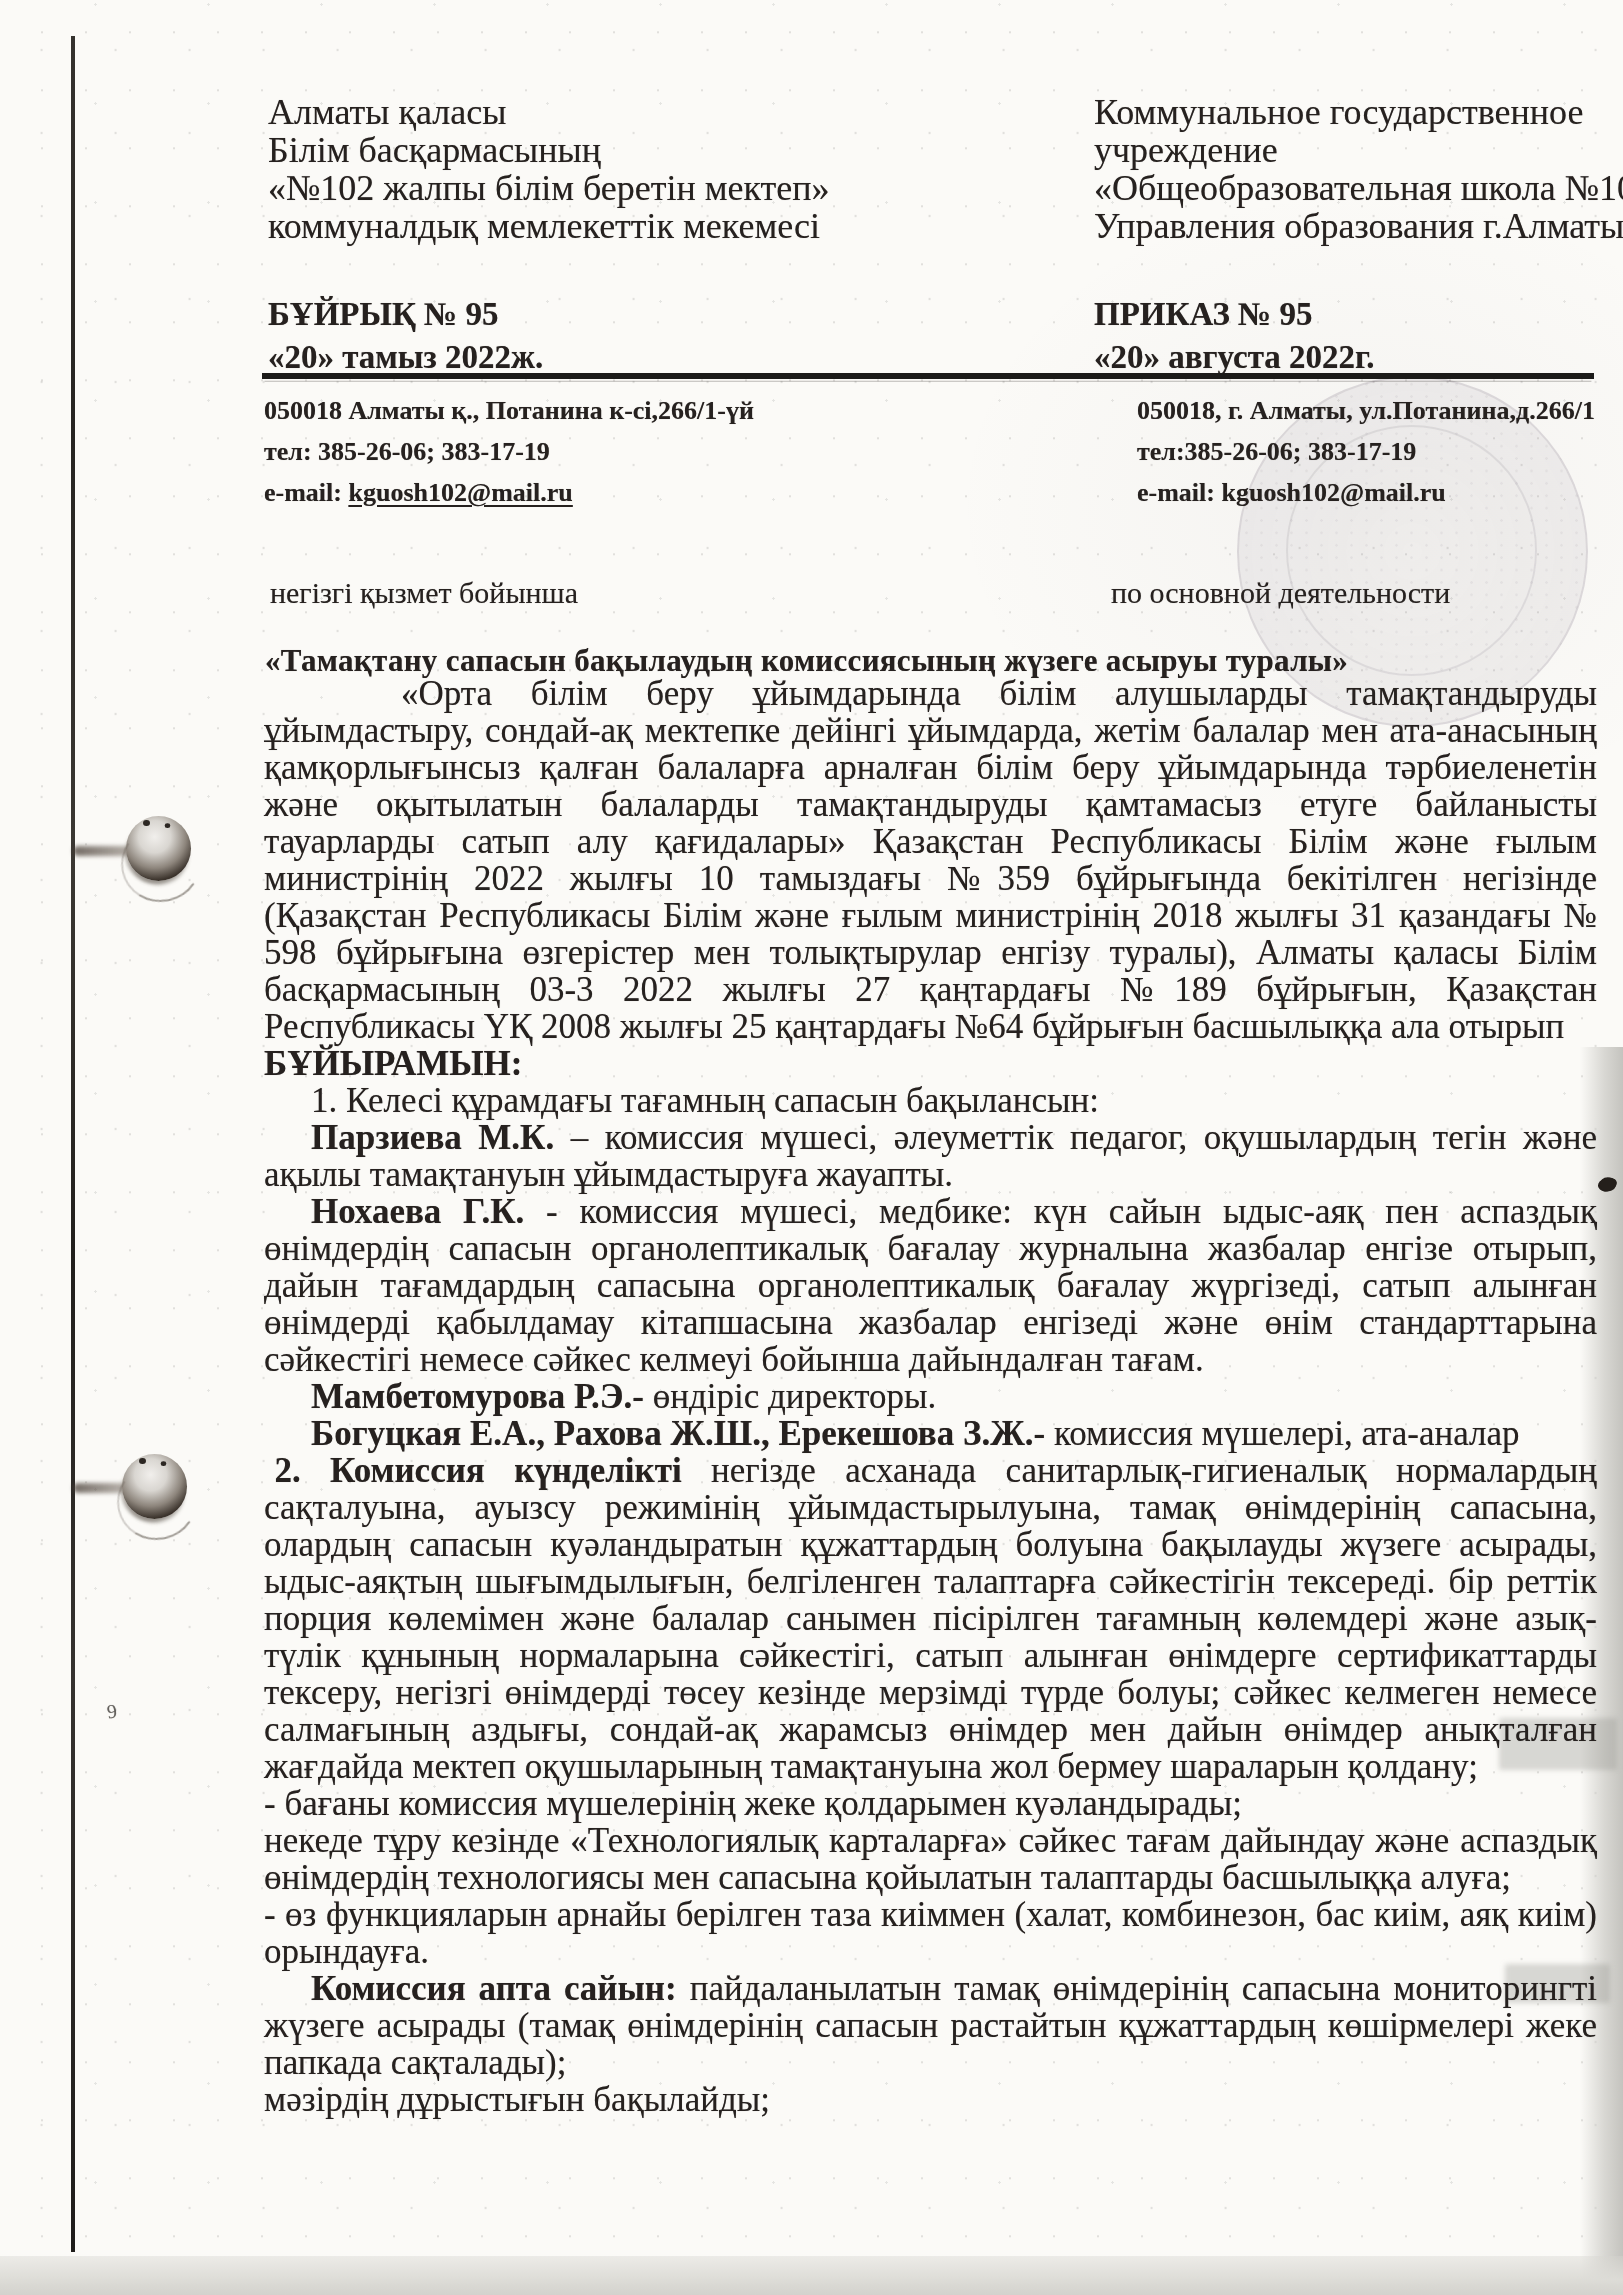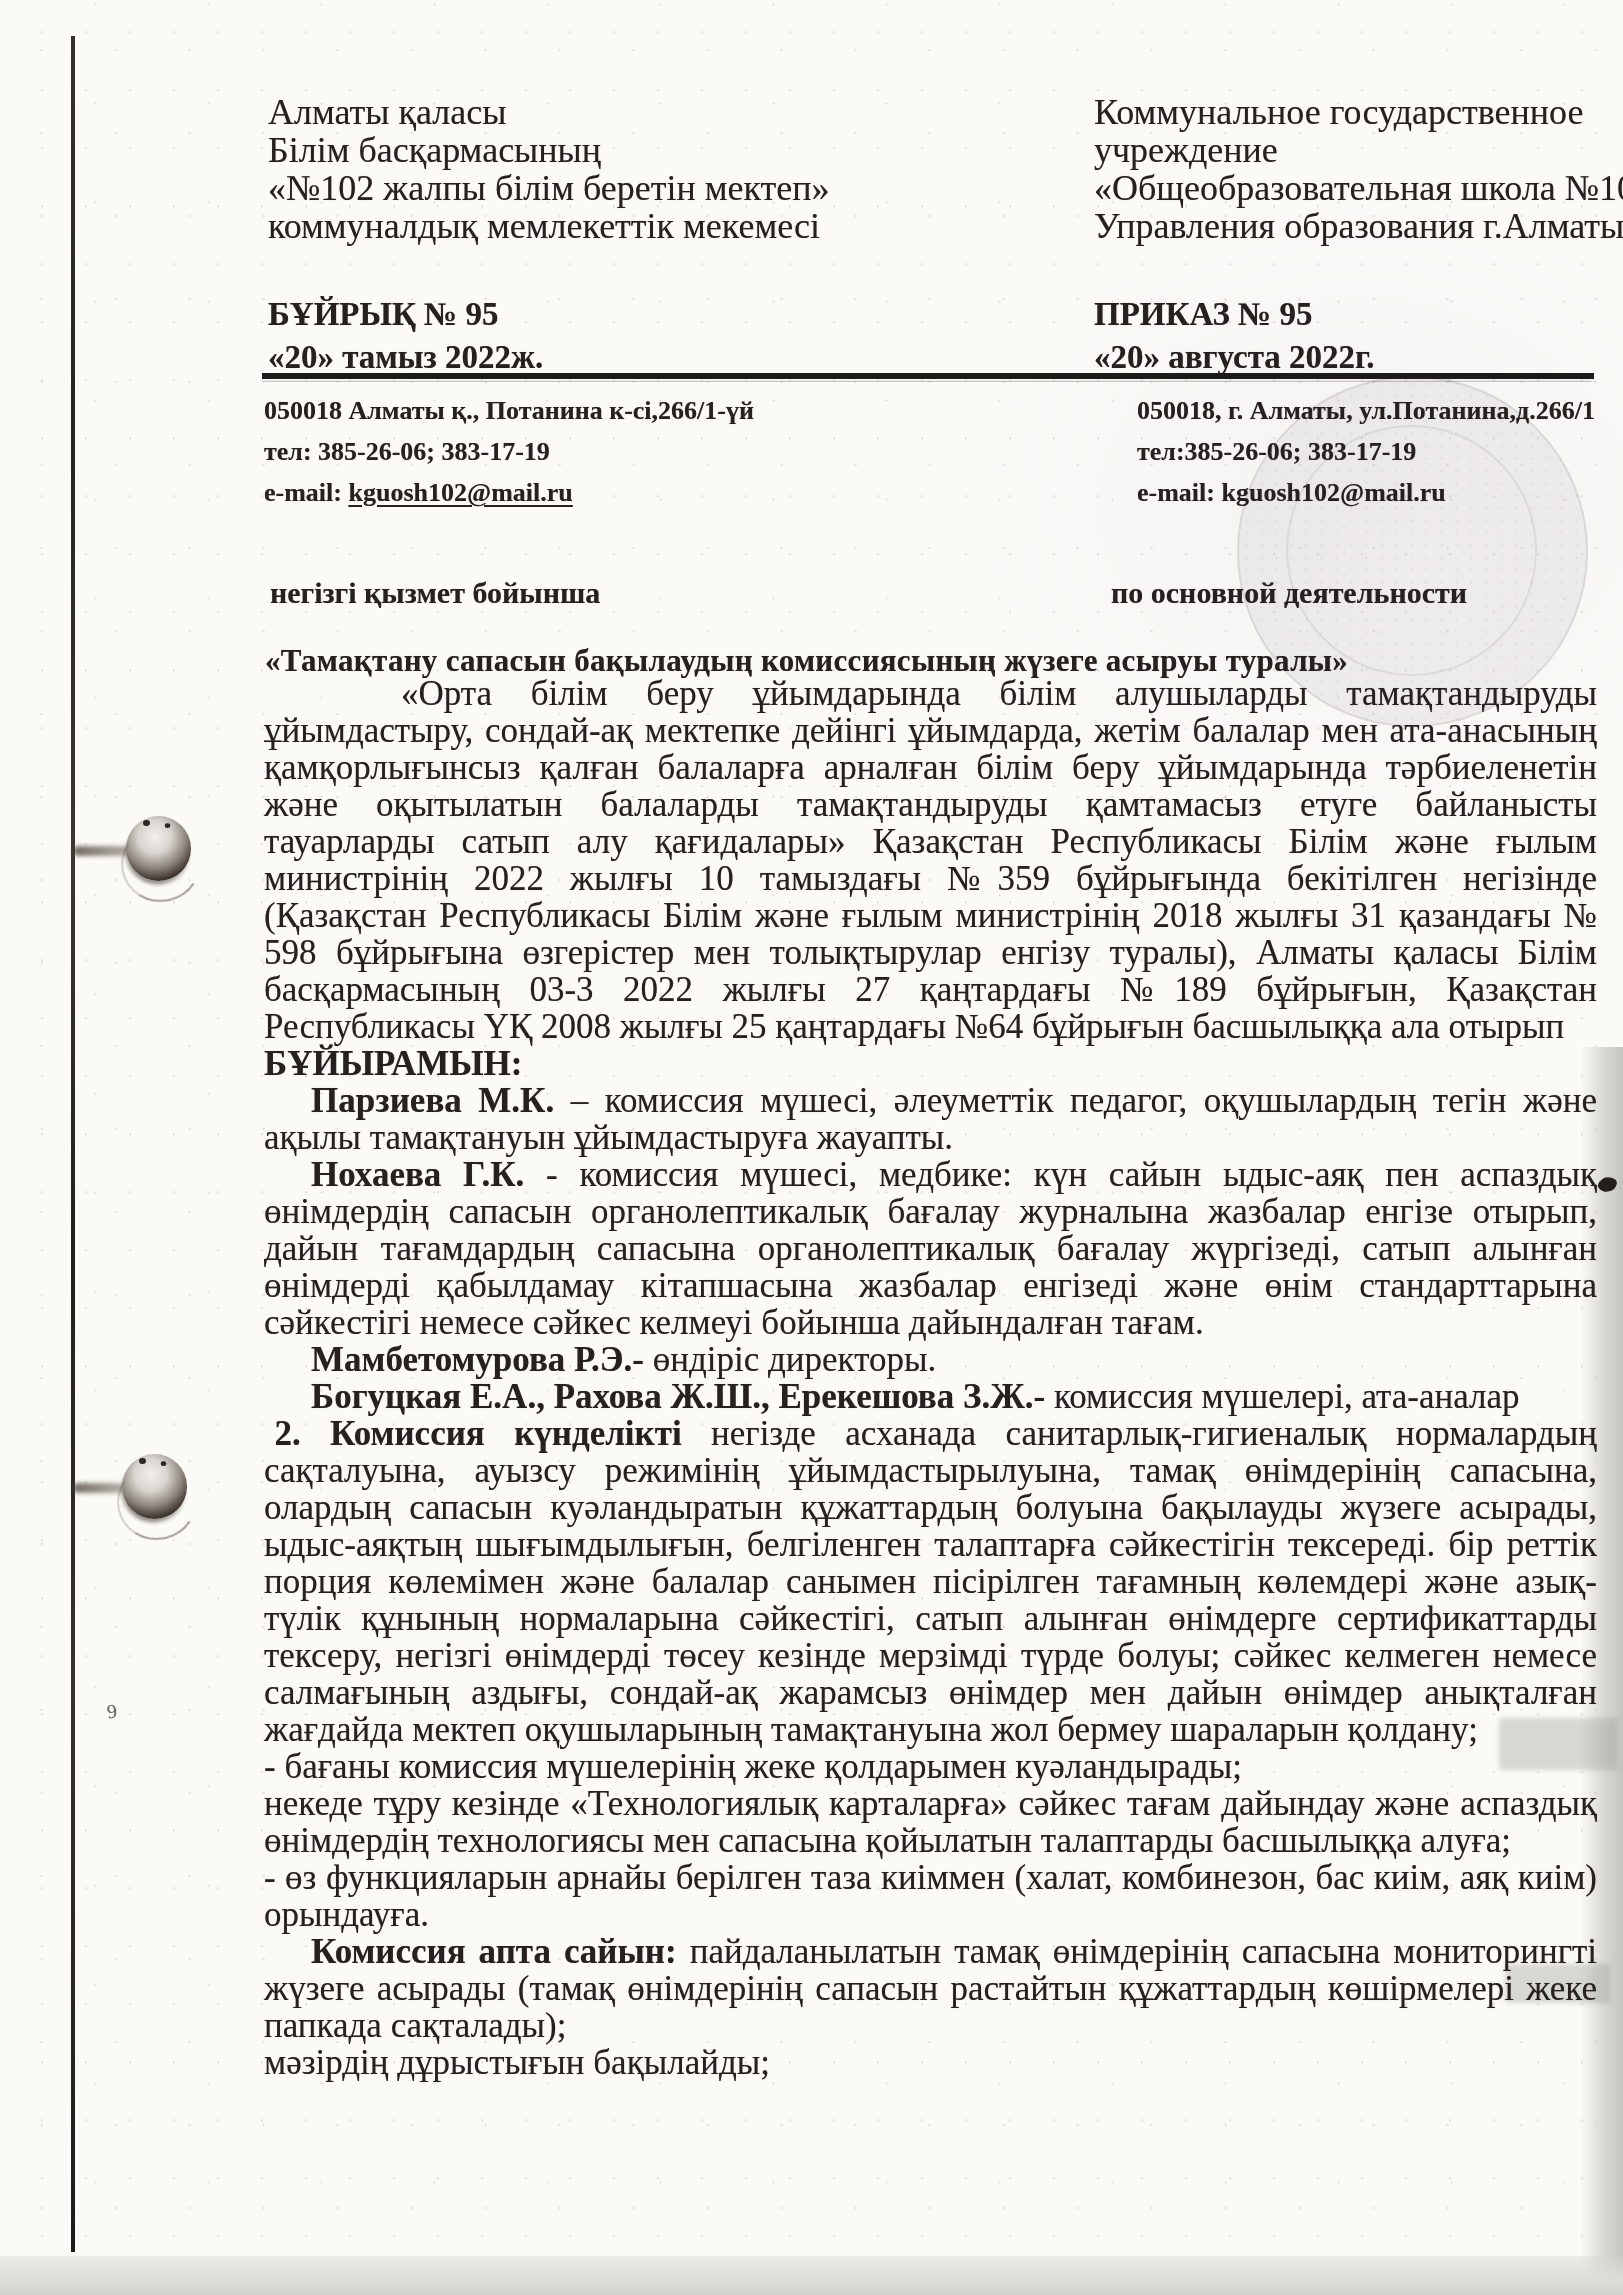--- a/index.html
+++ b/index.html
@@ -72,21 +72,21 @@
   }
   .stray{left:107px;top:1701px;font-size:19.6px;color:rgba(60,56,52,.6);transform:rotate(-8deg);}
   
   .hdrcol{font-size:36px;line-height:38px;}
   .hl{white-space:nowrap;}
   .ordertitle{font-size:33px;font-weight:bold;line-height:43px;white-space:nowrap;}
   .rule{left:262px;top:373px;width:1332px;height:5.9px;background:#1c1b19;
         box-shadow:0 5.2px 0 -2.6px rgba(50,48,45,.4);}
   .contact{font-size:26px;font-weight:bold;line-height:41px;}
   .contact .ul{text-decoration:underline;text-underline-offset:3.9px;}
-  .activity{font-size:30px;font-weight:bold;white-space:nowrap;}
+  .activity{font-size:30px;font-weight:normal;white-space:nowrap;}
   .doctitle{left:265px;top:643px;width:1339px;font-size:31px;font-weight:bold;letter-spacing:0.3px;}
   .bodytext{left:264px;top:675px;width:1333px;}
   .bp{margin:0;font-size:35px;line-height:37px;text-align:justify;}
   .bp .bold{font-weight:bold;}
   .ind-lg{text-indent:137px;}
   .ind-md{text-indent:47px;}
   .ind-sm{text-indent:10.5px;}
   .ind-none{text-indent:0;}
 </style>
 </head>
@@ -143,20 +143,21 @@
   </div>
 
   <div class="abs activity ink" style="left:270px;top:576px;">негізгі қызмет бойынша</div>
   <div class="abs activity ink" style="left:1111px;top:576px;">по основной деятельности</div>
 
   <div class="abs doctitle ink">«Тамақтану сапасын бақылаудың комиссиясының жүзеге асыруы туралы»</div>
 
   <div class="abs bodytext ink">
       <p class="bp ind-lg"><span class="">«Орта білім беру ұйымдарында білім алушыларды тамақтандыруды ұйымдастыру, сондай-ақ мектепке дейінгі ұйымдарда, жетім балалар мен ата-анасының қамқорлығынсыз қалған балаларға арналған білім беру ұйымдарында тәрбиеленетін және оқытылатын балаларды тамақтандыруды қамтамасыз етуге байланысты тауарларды сатып алу қағидалары» Қазақстан Республикасы Білім және ғылым министрінің 2022 жылғы 10 тамыздағы №359 бұйрығында бекітілген негізінде (Қазақстан Республикасы Білім және ғылым министрінің 2018 жылғы 31 қазандағы № 598 бұйрығына өзгерістер мен толықтырулар енгізу туралы), Алматы қаласы Білім басқармасының 03-3 2022 жылғы 27 қаңтардағы №189 бұйрығын, Қазақстан Республикасы  ҮҚ 2008 жылғы 25 қаңтардағы  №64 бұйрығын басшылыққа ала отырып</span></p>
       <p class="bp ind-none"><span class="bold">БҰЙЫРАМЫН:</span></p>
+      <p class="bp ind-md"><span class="">1. Келесі құрамдағы тағамның сапасын бақылансын:</span></p>
       <p class="bp ind-md"><span class="bold">Парзиева М.К.</span><span class=""> – комиссия мүшесі, әлеуметтік педагог,  оқушылардың тегін және ақылы тамақтануын ұйымдастыруға жауапты.</span></p>
       <p class="bp ind-md"><span class="bold">Нохаева Г.К.</span><span class=""> - комиссия мүшесі, медбике: күн сайын ыдыс-аяқ пен аспаздық өнімдердің сапасын органолептикалық бағалау журналына жазбалар енгізе отырып, дайын тағамдардың сапасына органолептикалық бағалау жүргізеді, сатып алынған өнімдерді қабылдамау кітапшасына жазбалар енгізеді және өнім стандарттарына сәйкестігі немесе сәйкес келмеуі бойынша дайындалған тағам.</span></p>
       <p class="bp ind-md"><span class="bold">Мамбетомурова Р.Э.-</span><span class=""> өндіріс директоры.</span></p>
       <p class="bp ind-md"><span class="bold">Богуцкая Е.А., Рахова Ж.Ш., Ерекешова З.Ж.-</span><span class=""> комиссия мүшелері, ата-аналар</span></p>
       <p class="bp ind-sm"><span class="bold">2.  Комиссия  күнделікті</span><span class=""> негізде асханада санитарлық-гигиеналық нормалардың сақталуына, ауызсу режимінің ұйымдастырылуына, тамақ өнімдерінің сапасына, олардың сапасын куәландыратын құжаттардың болуына бақылауды жүзеге асырады, ыдыс-аяқтың шығымдылығын, белгіленген талаптарға сәйкестігін тексереді. бір реттік порция көлемімен және балалар санымен пісірілген тағамның көлемдері және азық-түлік құнының нормаларына сәйкестігі, сатып алынған өнімдерге сертификаттарды тексеру, негізгі өнімдерді төсеу кезінде мерзімді түрде болуы; сәйкес келмеген немесе салмағының аздығы, сондай-ақ жарамсыз өнімдер мен дайын өнімдер анықталған жағдайда мектеп оқушыларының тамақтануына жол бермеу шараларын қолдану;</span></p>
       <p class="bp ind-none"><span class="">- бағаны комиссия мүшелерінің жеке қолдарымен куәландырады;</span></p>
       <p class="bp ind-none"><span class="">некеде тұру кезінде «Технологиялық карталарға» сәйкес тағам дайындау және аспаздық өнімдердің технологиясы мен сапасына қойылатын талаптарды басшылыққа алуға;</span></p>
       <p class="bp ind-none"><span class="">- өз функцияларын арнайы берілген таза киіммен (халат, комбинезон, бас киім, аяқ киім) орындауға.</span></p>
       <p class="bp ind-md"><span class="bold">Комиссия  апта  сайын:</span><span class=""> пайдаланылатын тамақ өнімдерінің сапасына мониторингті жүзеге асырады (тамақ өнімдерінің сапасын растайтын құжаттардың көшірмелері жеке папкада сақталады);</span></p>
       <p class="bp ind-none"><span class="">мәзірдің дұрыстығын бақылайды;</span></p>

